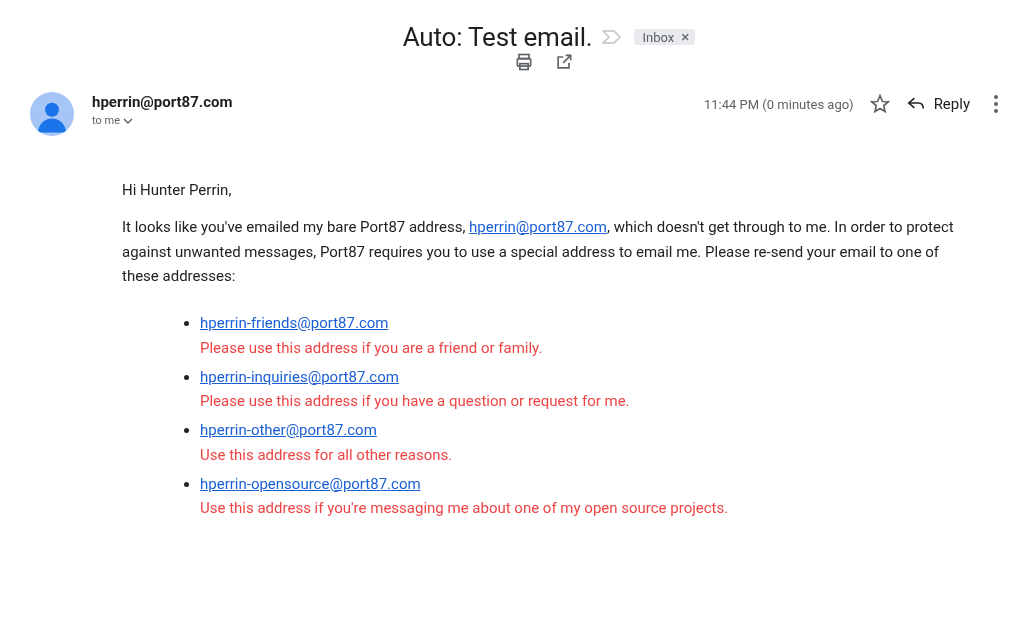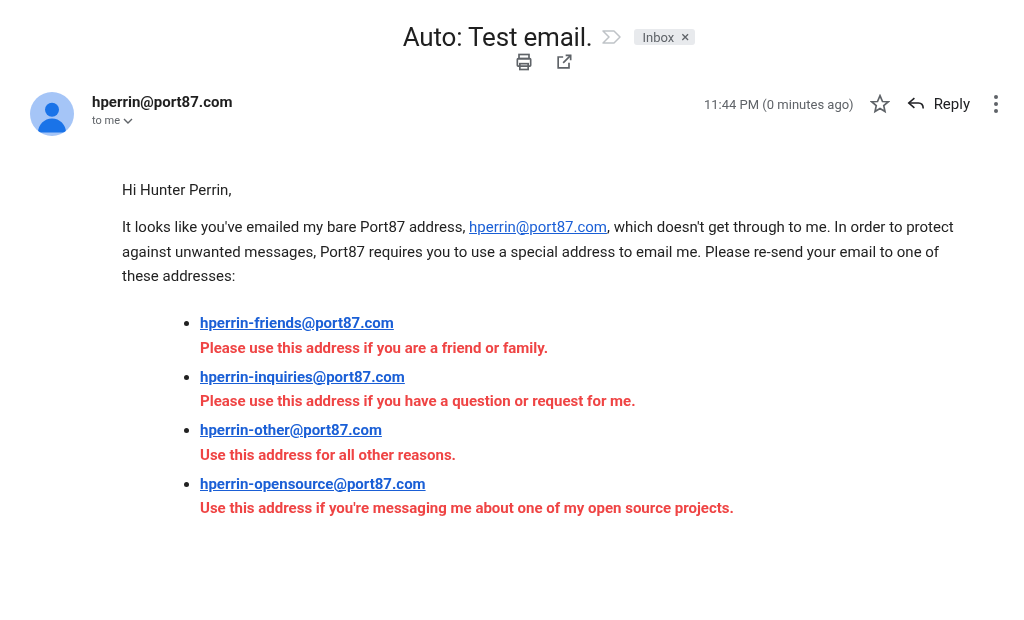--- a/index.html
+++ b/index.html
@@ -146,21 +146,20 @@
     .body p { margin: 12px; }
     .para2 { margin-top: 24px; }
     .body a {
       color: #1a5fd6;
       text-decoration: underline;
     }
     .address-list {
       margin: 22px 0 0 70px;
       list-style: disc;
       padding-left: 20px;
-      font-weight: bold;
     }
     .address-list li { margin-bottom: 4px; }
     .address-list .desc { display:block; color:#ef4444; }
   </style>
 </head>
 <body>
 
 <div class="container">
   <div class="subject-row">
     <div class="subject-left">

